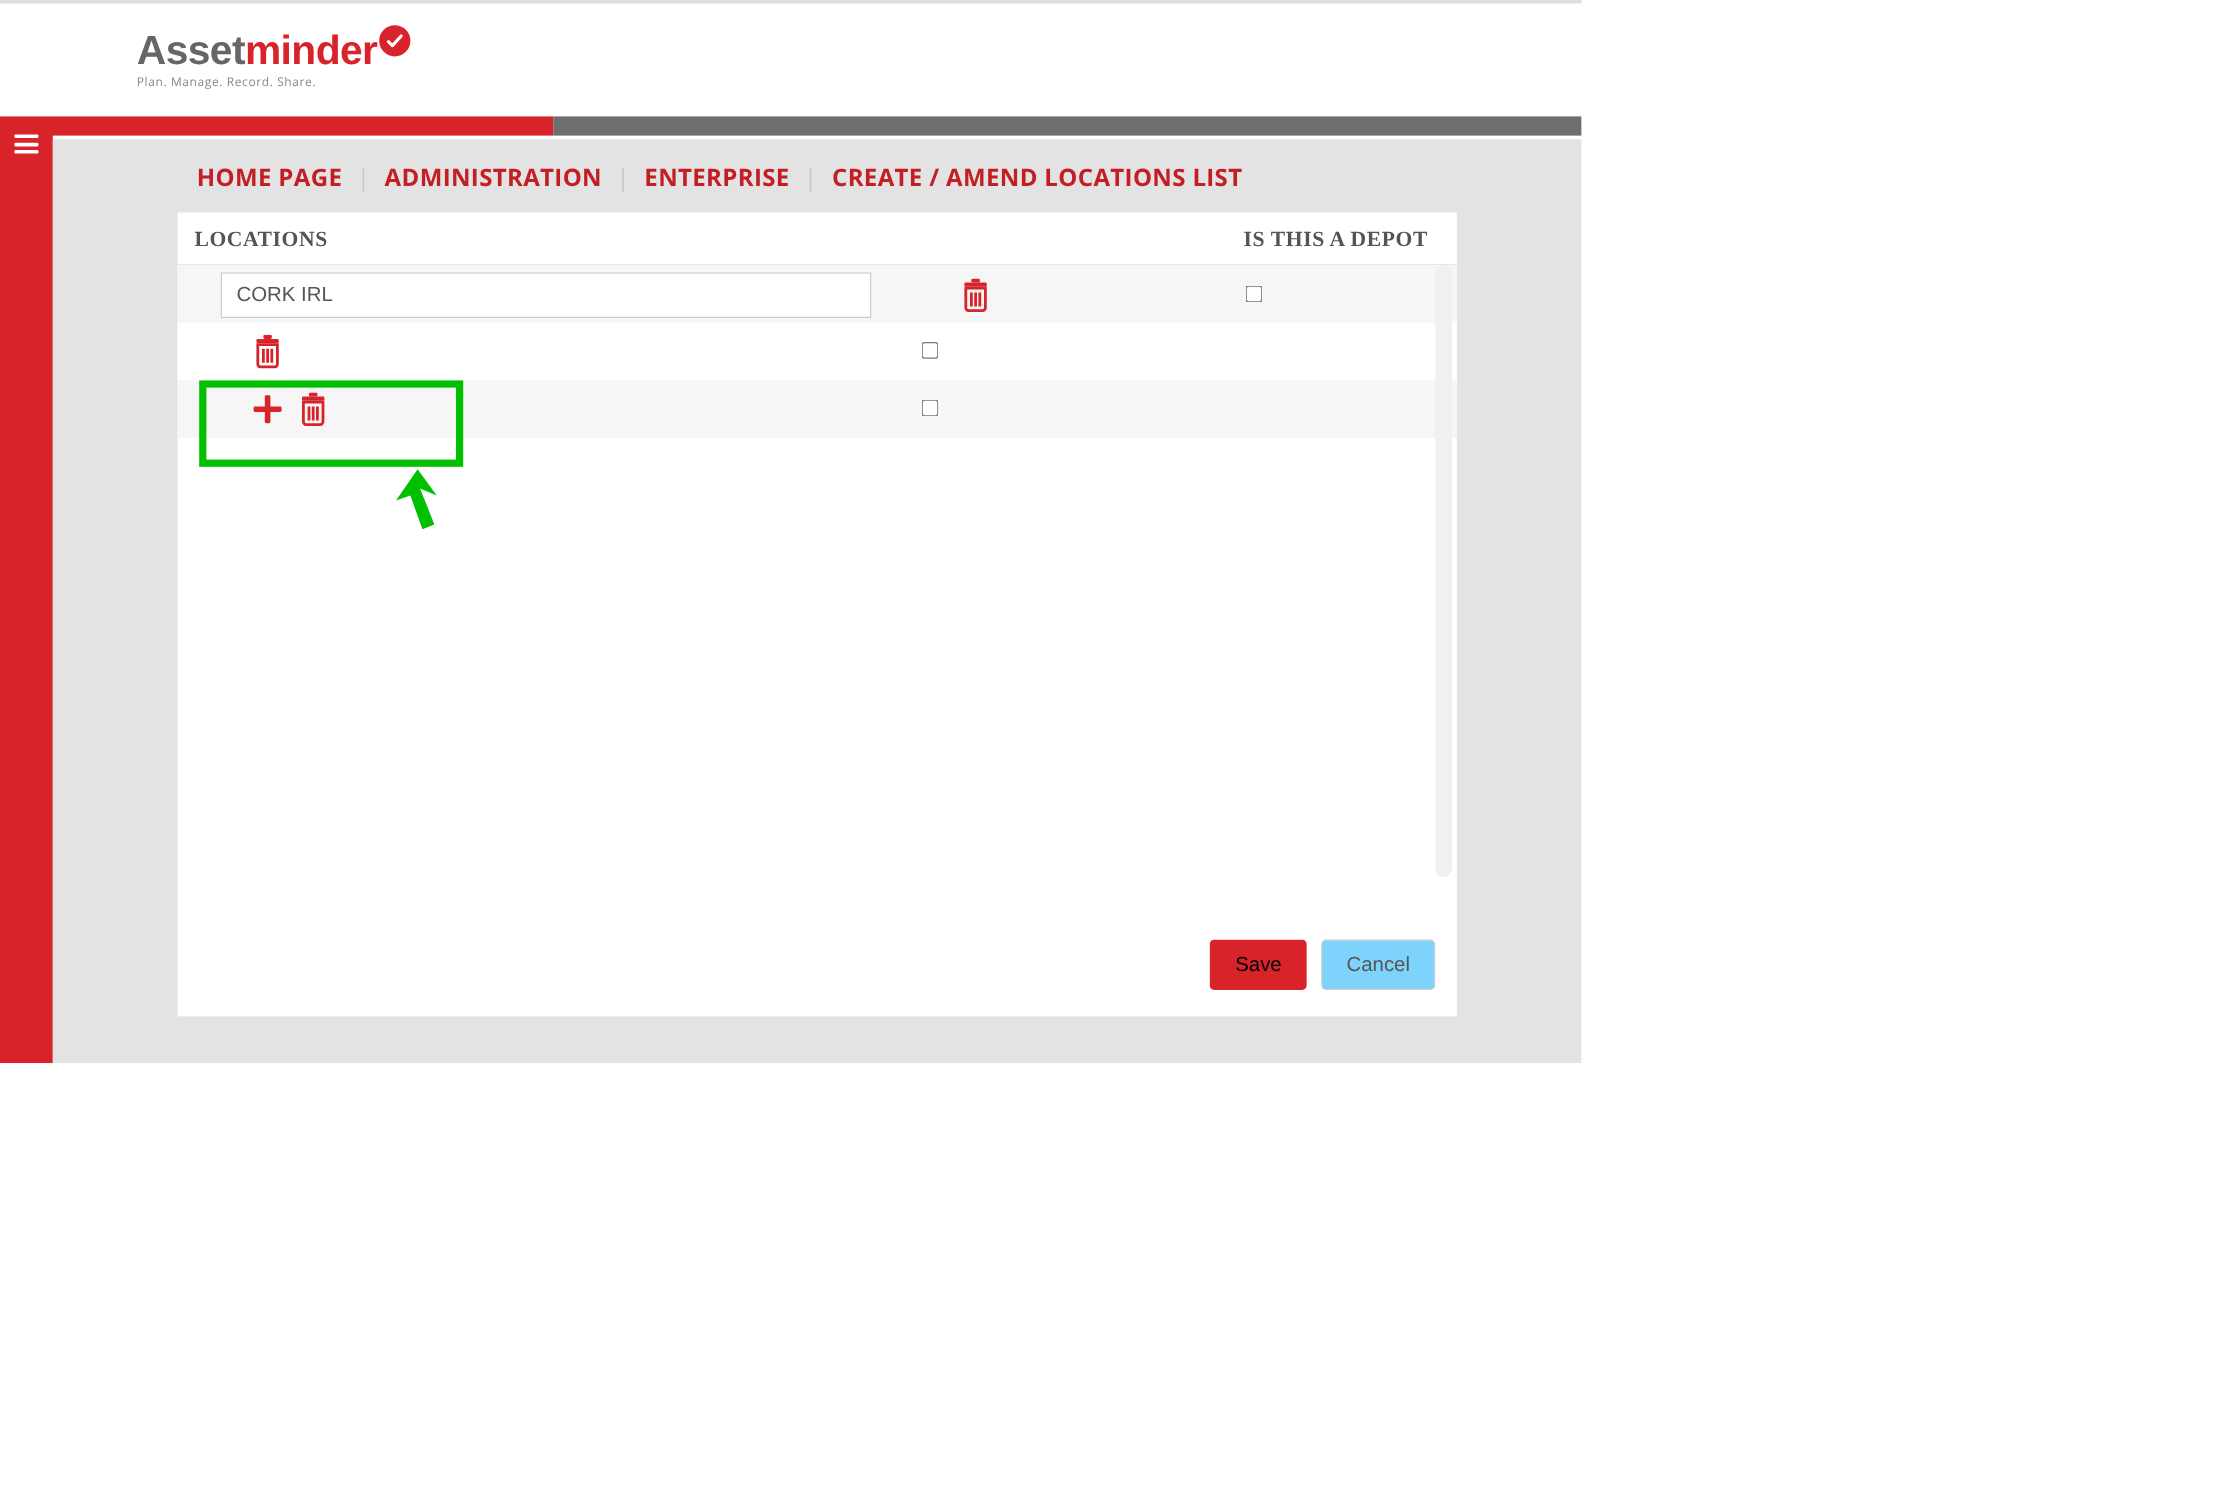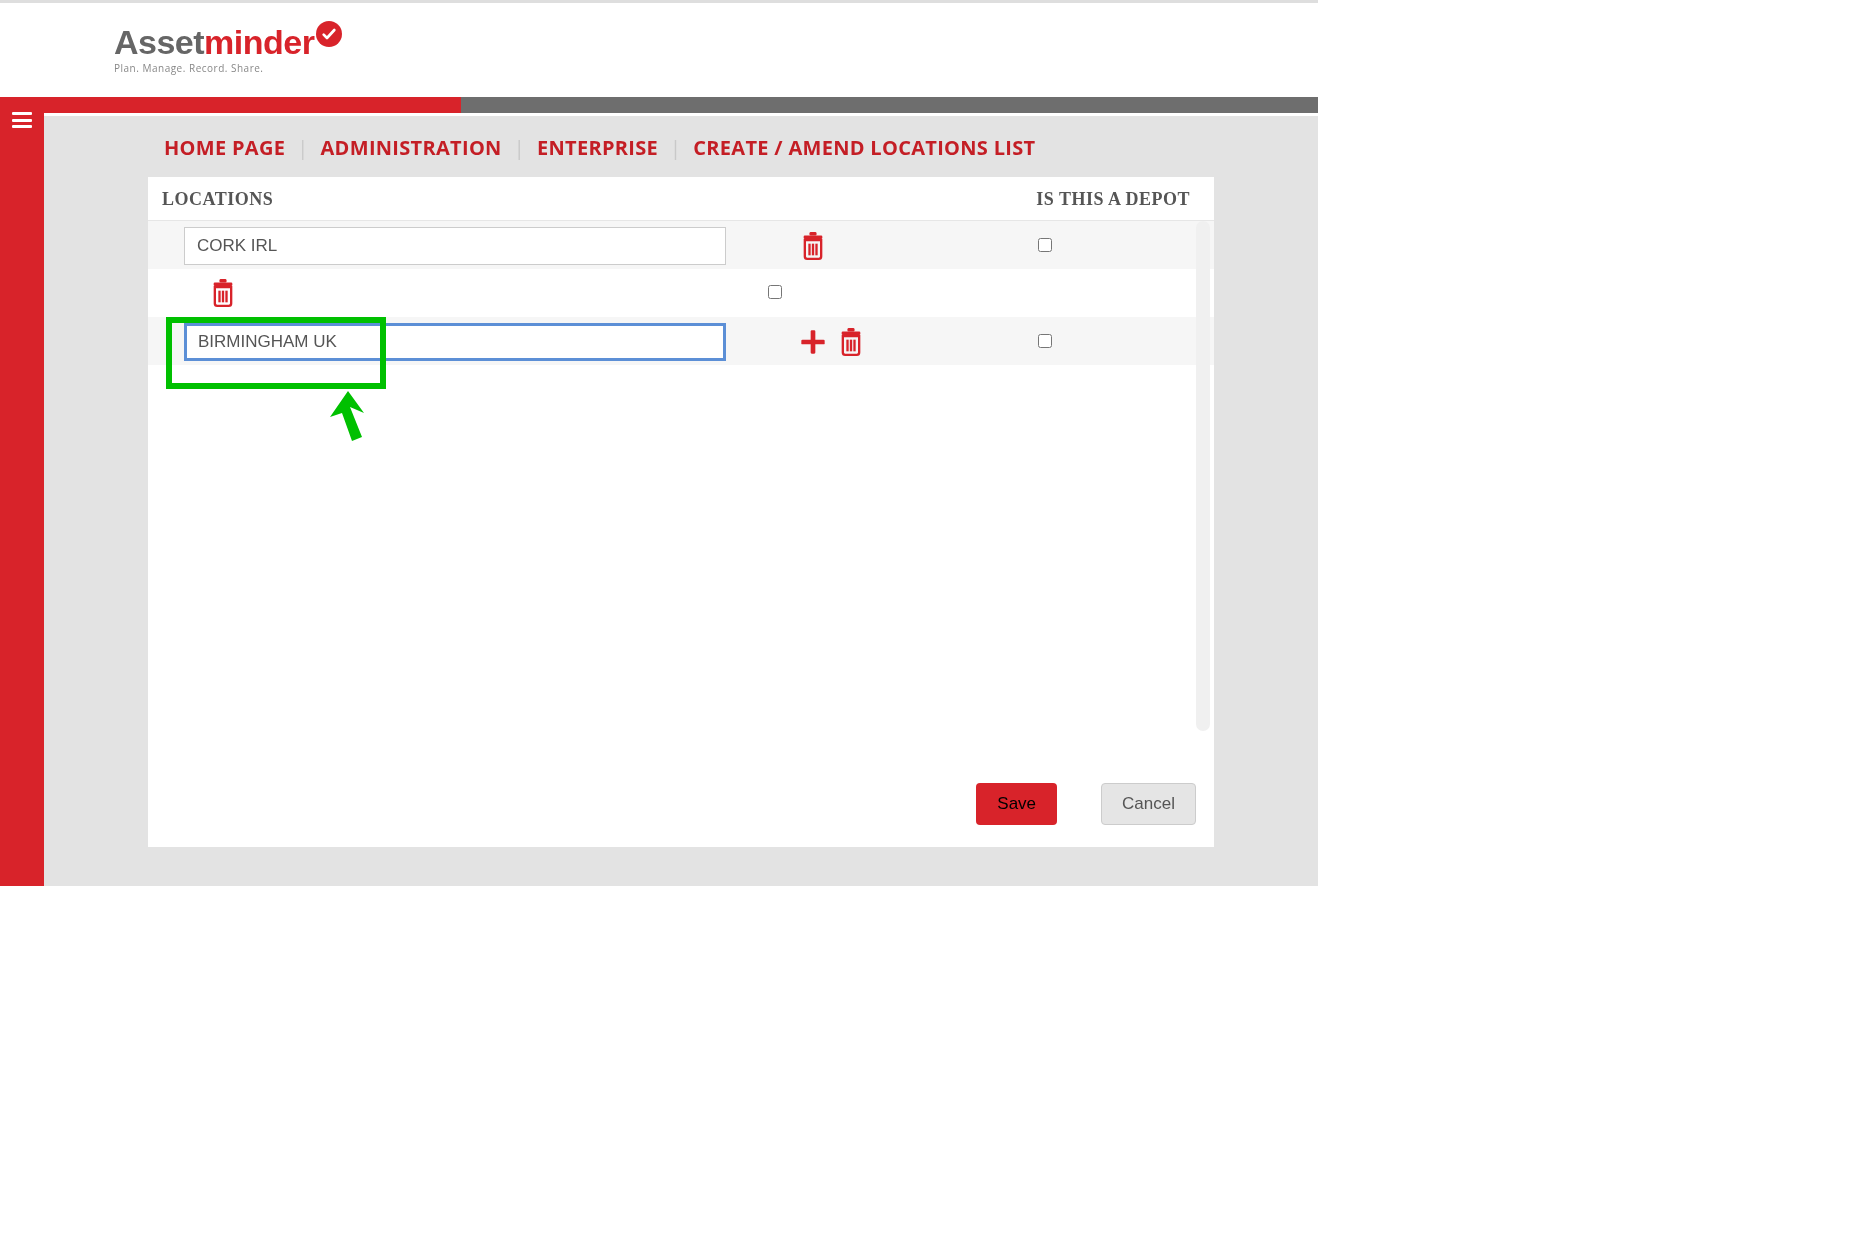--- a/index.html
+++ b/index.html
@@ -211,24 +211,23 @@
     display: inline-flex;
     align-items: center;
     justify-content: center;
     border: 1px solid transparent;
   }
   .btn-primary {
     background: #d8232a;
     color: #000000;
   }
   .btn-secondary {
-    background: #e5e5e5;
+    background: #7dd3fc;
     color: #555;
     border-color: #ccc;
-    margin-left: 32px;
   }
 </style>
 </head>
 <body>
 
 <div class="page">
 
   <div class="logo-bar">
     <div class="logo-wrap">
       <div class="logo-line">
@@ -302,21 +301,20 @@
   <path d="M5 7 H19 V21 a2 2 0 0 1 -2 2 H7 a2 2 0 0 1 -2 -2 Z" fill="none" stroke="currentColor" stroke-width="2"></path>
   <line x1="9" y1="10" x2="9" y2="20" stroke="currentColor" stroke-width="2"></line>
   <line x1="12" y1="10" x2="12" y2="20" stroke="currentColor" stroke-width="2"></line>
   <line x1="15" y1="10" x2="15" y2="20" stroke="currentColor" stroke-width="2"></line>
 </svg>
               </span>
             </div>
             <div class="cell-depot"><input type="checkbox" style=""></div>
           </div>
           <div class="row">
-            <div class="cell-input"><input class="loc-input focused" value="BIRMINGHAM UK" style=""></div>
             <div class="cell-actions">
               <span class="icon-btn">
                 <svg viewBox="0 0 24 24" fill="currentColor">
   <rect x="10" y="2" width="4" height="20" rx="1"></rect>
   <rect x="2" y="10" width="20" height="4" rx="1"></rect>
 </svg>
               </span>
               <span class="icon-btn">
                 <svg viewBox="0 0 24 24" fill="currentColor">
   <rect x="4" y="3" width="16" height="3" rx="1"></rect>

